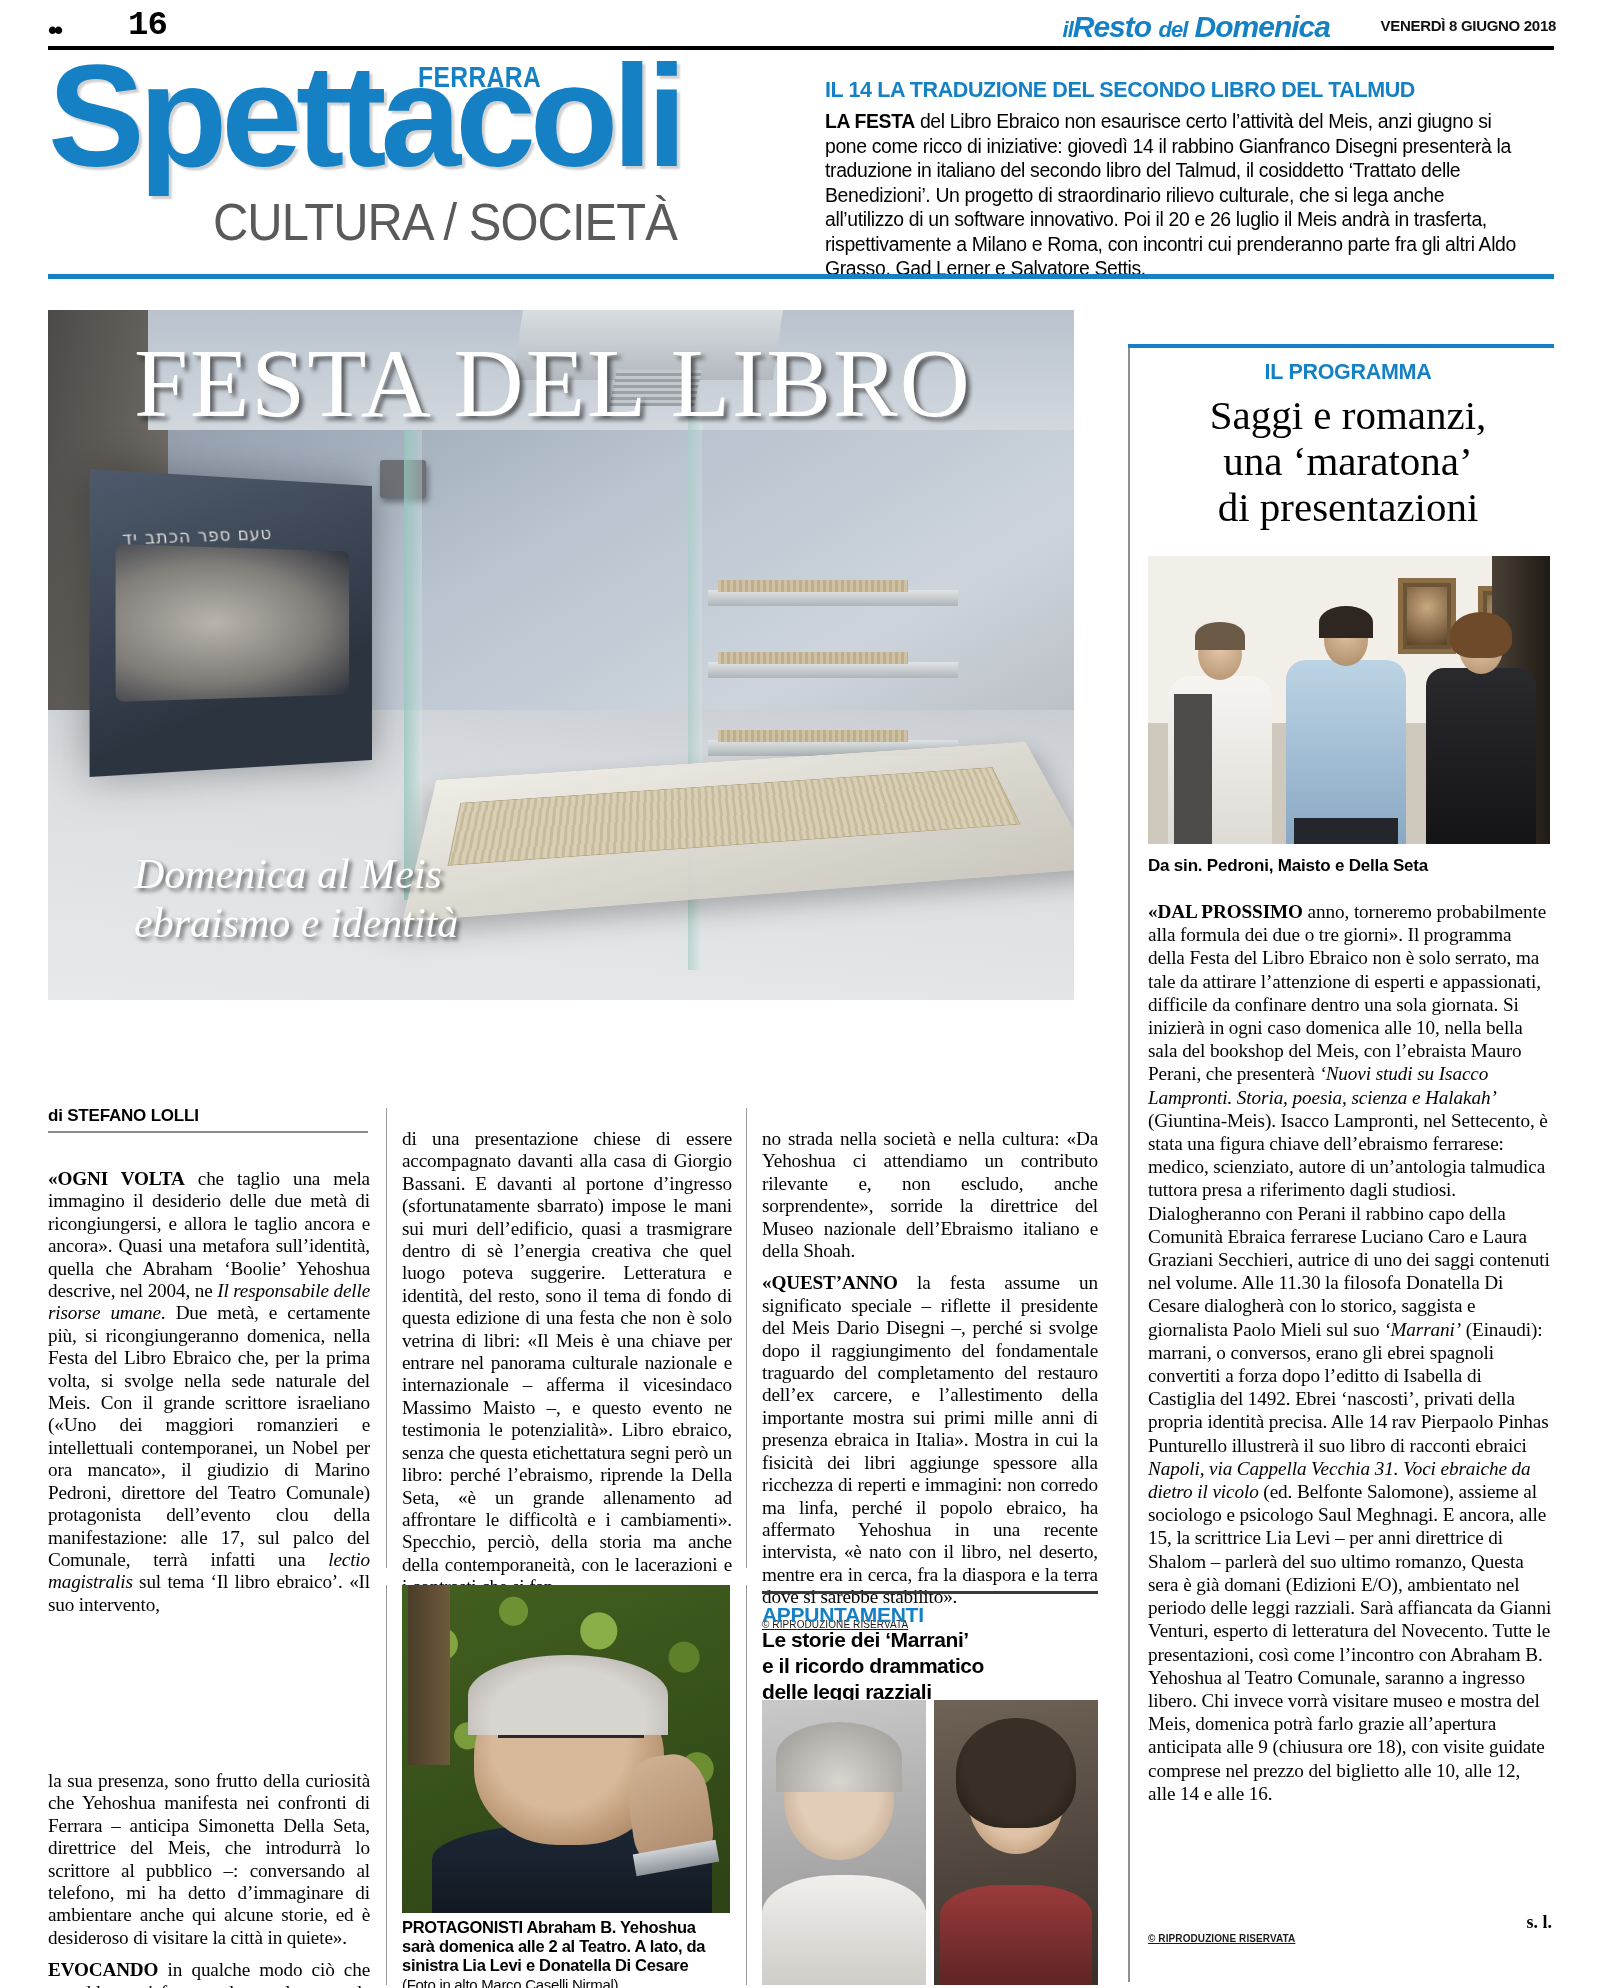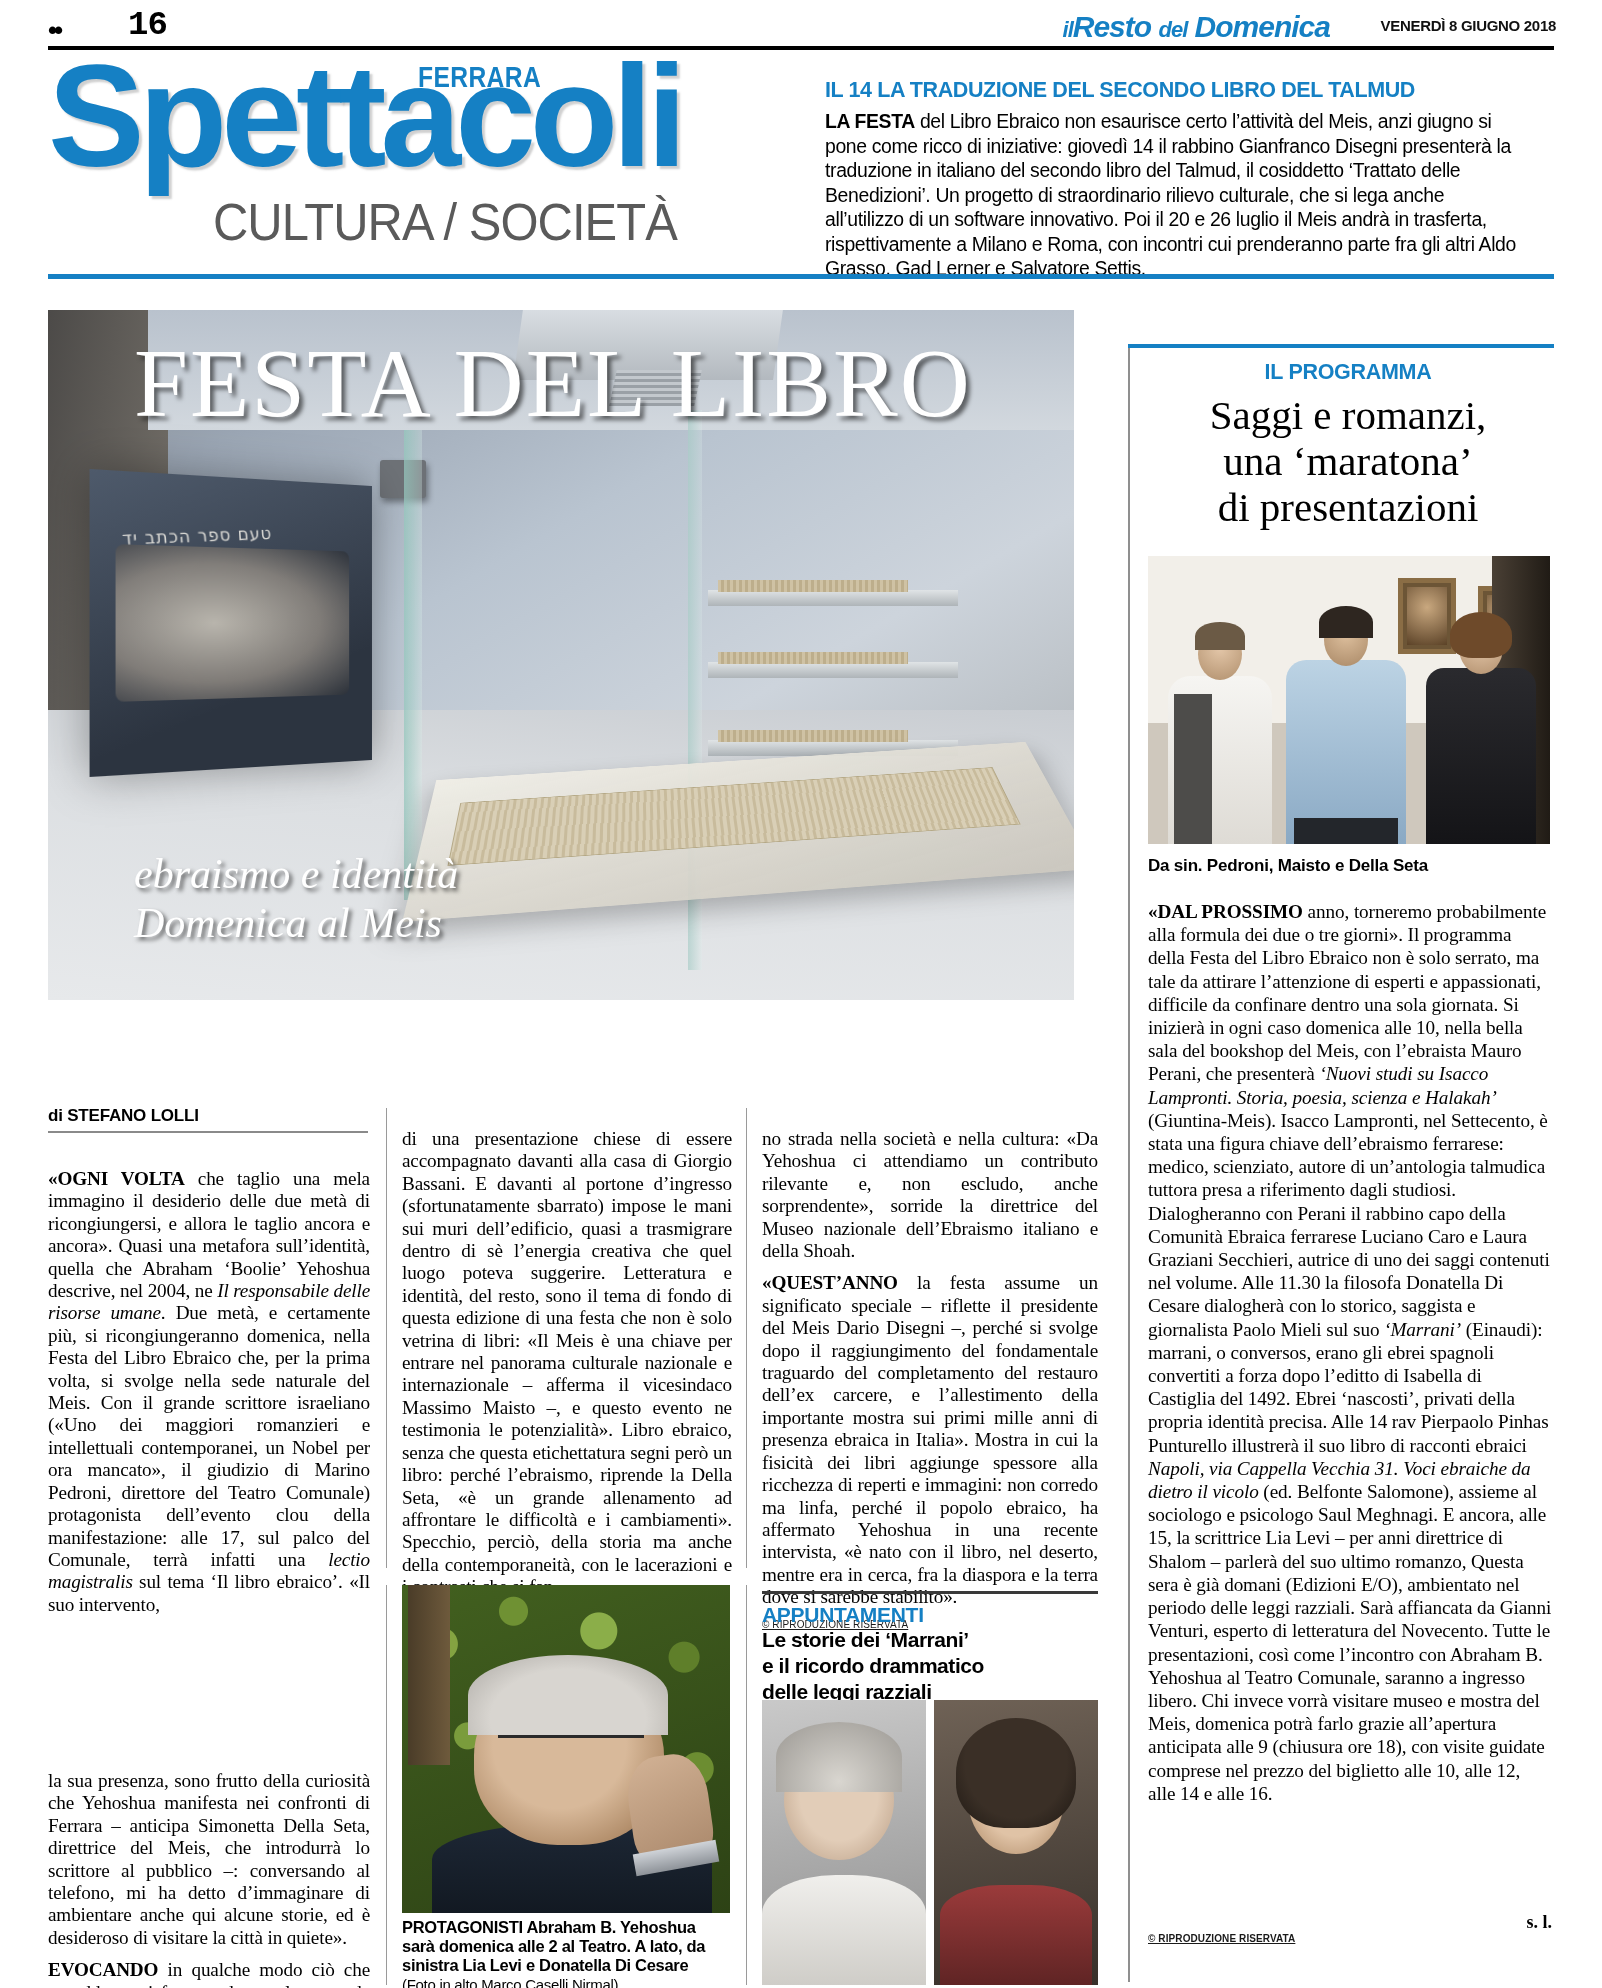--- a/index.html
+++ b/index.html
@@ -499,22 +499,22 @@
         <div class="shelf-book"></div>
       </div>
     <div class="shelf s3">
         <div class="shelf-book"></div>
       </div>
     <div class="case-a">
       <div class="scroll-a"></div>
     </div>
     <div class="hero-title">FESTA DEL LIBRO</div>
     <div class="hero-sub">
+      <div>Domenica al Meis</div>
       <div>ebraismo e identità</div>
-      <div>Domenica al Meis</div>
     </div>
   </div>
 
   <div class="byline-wrap">
     <div class="byline">di STEFANO LOLLI</div>
     <div class="byline-rule"></div>
   </div>
 
   <div class="vline" style="left:386px; top:1108px; height:460px;"></div>
   <div class="vline" style="left:746px; top:1108px; height:460px;"></div>

